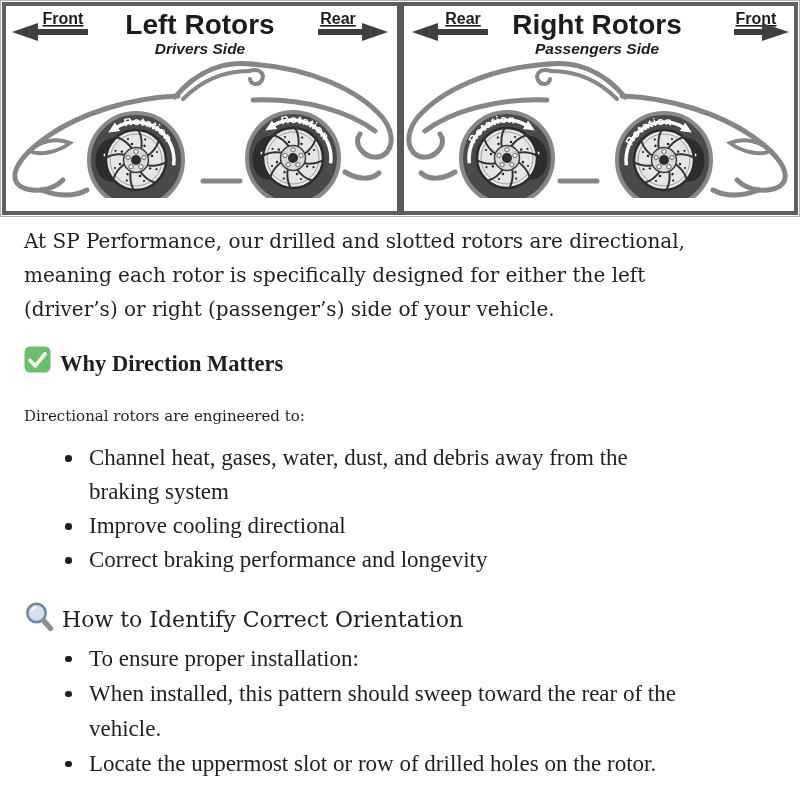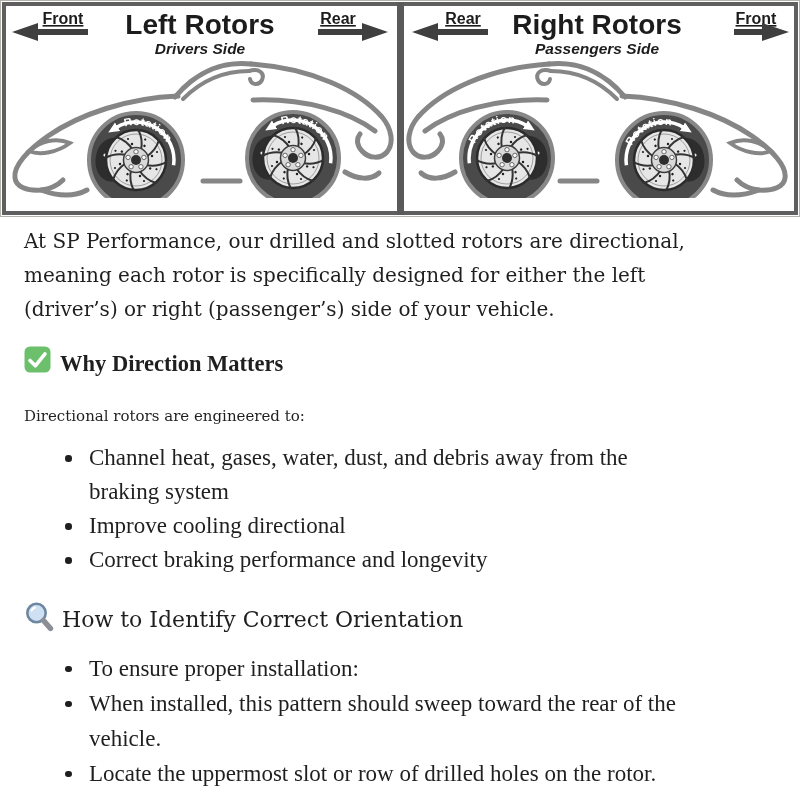--- a/index.html
+++ b/index.html
@@ -9,21 +9,21 @@
   
   .diagram{display:block;width:800px;height:217px;}
 
   
   .content{padding:0 6px 0 24px;}
   .intro{margin:7px 0 0 0;font-size:20px;line-height:34px;white-space:pre-line;}
   .h-why{margin:20px 0 0 0;font-size:22.5px;line-height:30px;font-weight:bold;display:flex;align-items:center;gap:9px;font-family:Liberation Serif, serif;}
   .h-how{margin:24px 0 0 0;font-size:22px;line-height:33px;font-weight:normal;display:flex;align-items:center;gap:7px;}
   .lead{margin:18px 0 0 0;font-size:15px;line-height:34px;}
   ul{margin:8px 0 0 0;padding:0 0 0 41px;list-style:none;}
-  ul.how-list{margin-top:14px;}
+  ul.how-list{margin-top:4px;}
   li{position:relative;font-size:23px;line-height:34px;white-space:pre-line;padding-left:24px;font-family:Liberation Serif, serif;}
   ul.how-list li{line-height:35px;}
   li::before{content:"";position:absolute;left:0;top:14px;width:6.5px;height:6.5px;border-radius:50%;background:#1f1f1f;}
   ul.how-list li::before{top:14.5px;}
   .emoji{flex:0 0 auto;display:inline-block;}
 </style>
 </head>
 <body>
 
 <div class="page">

